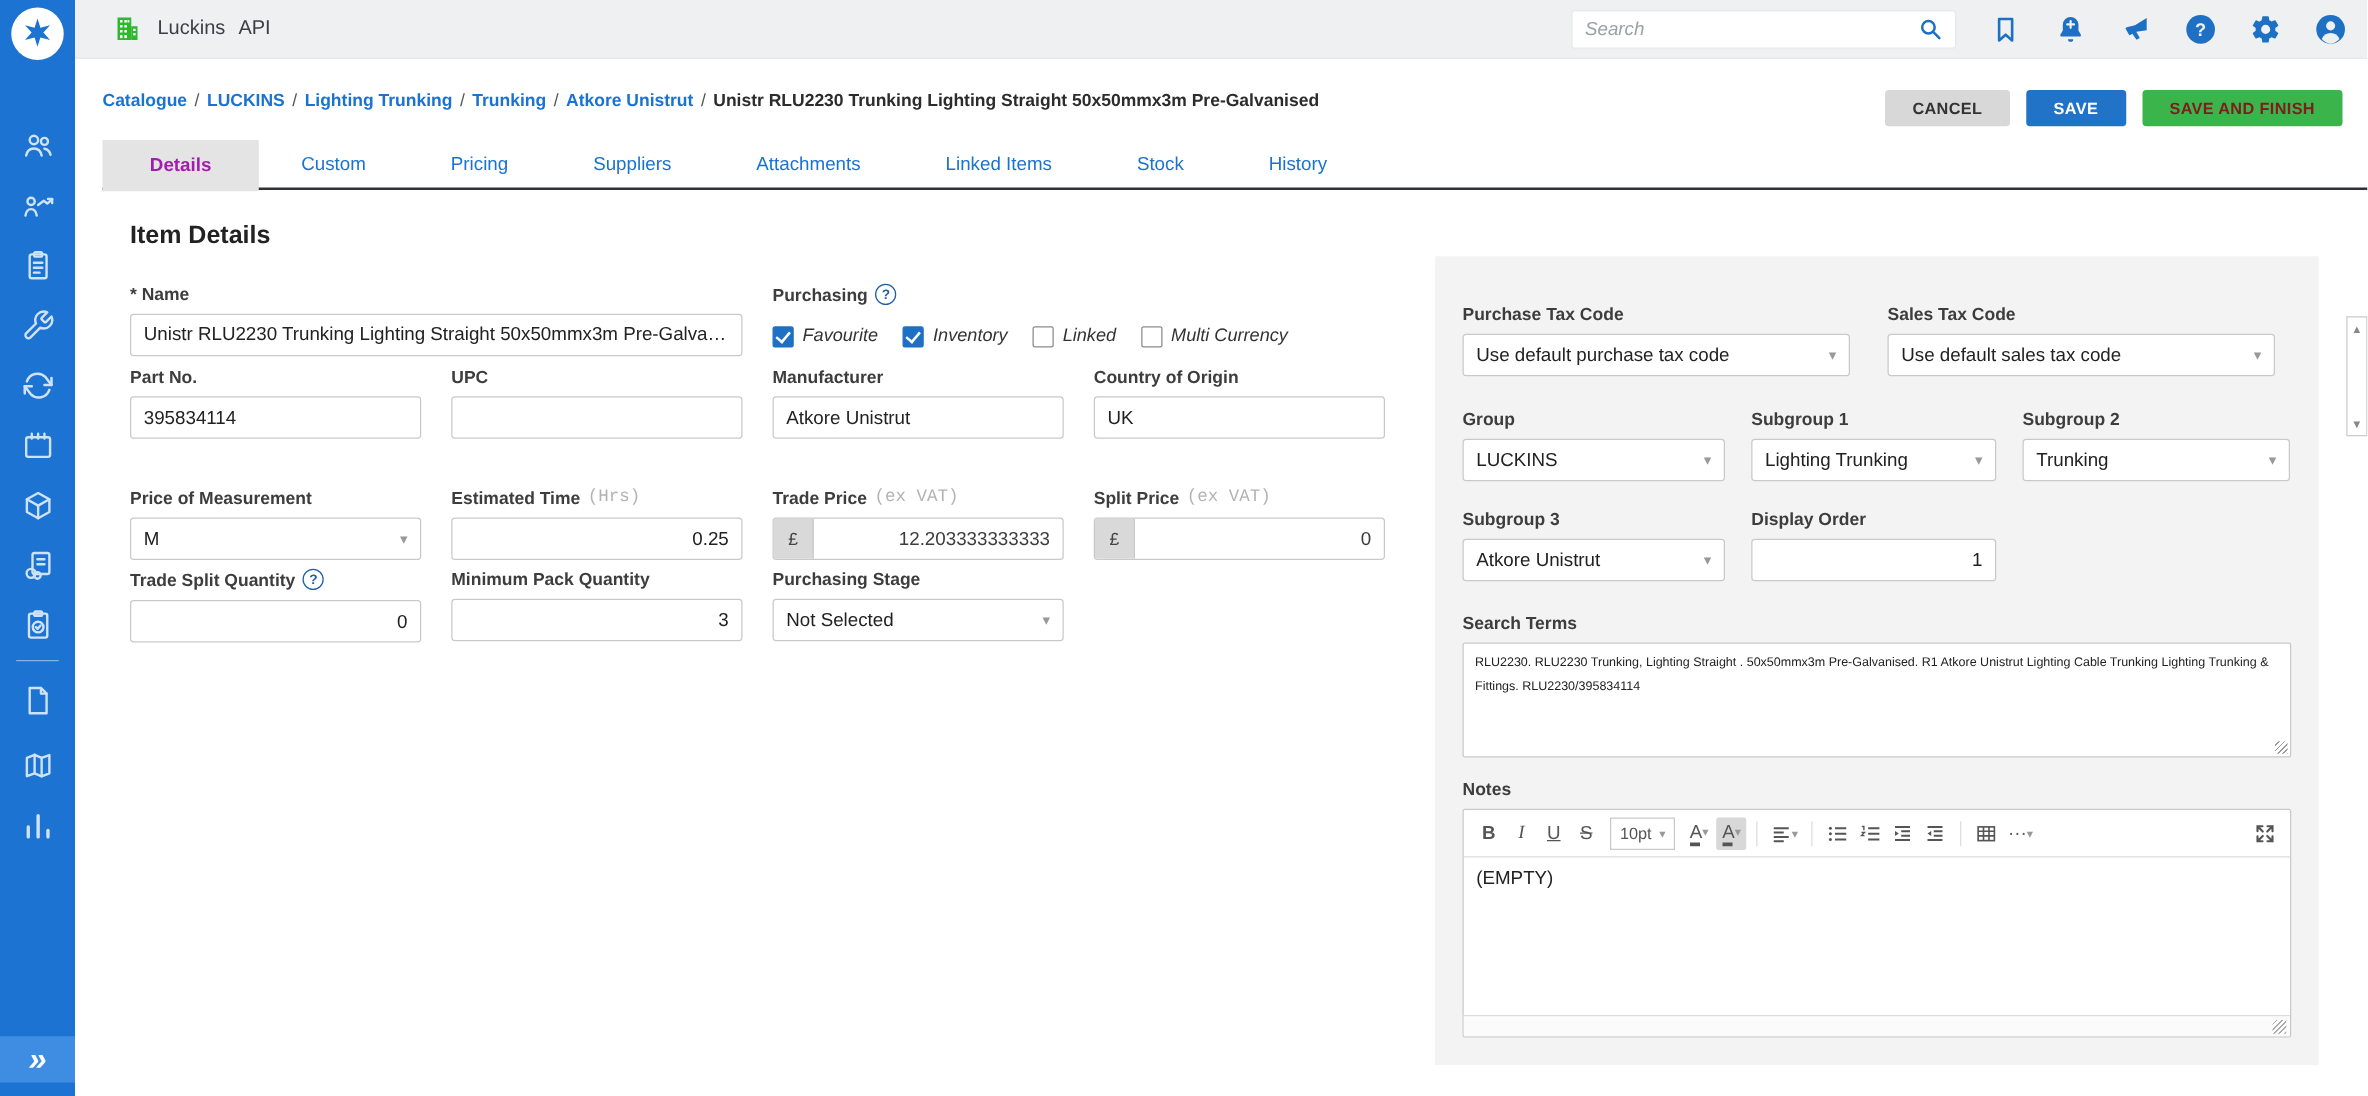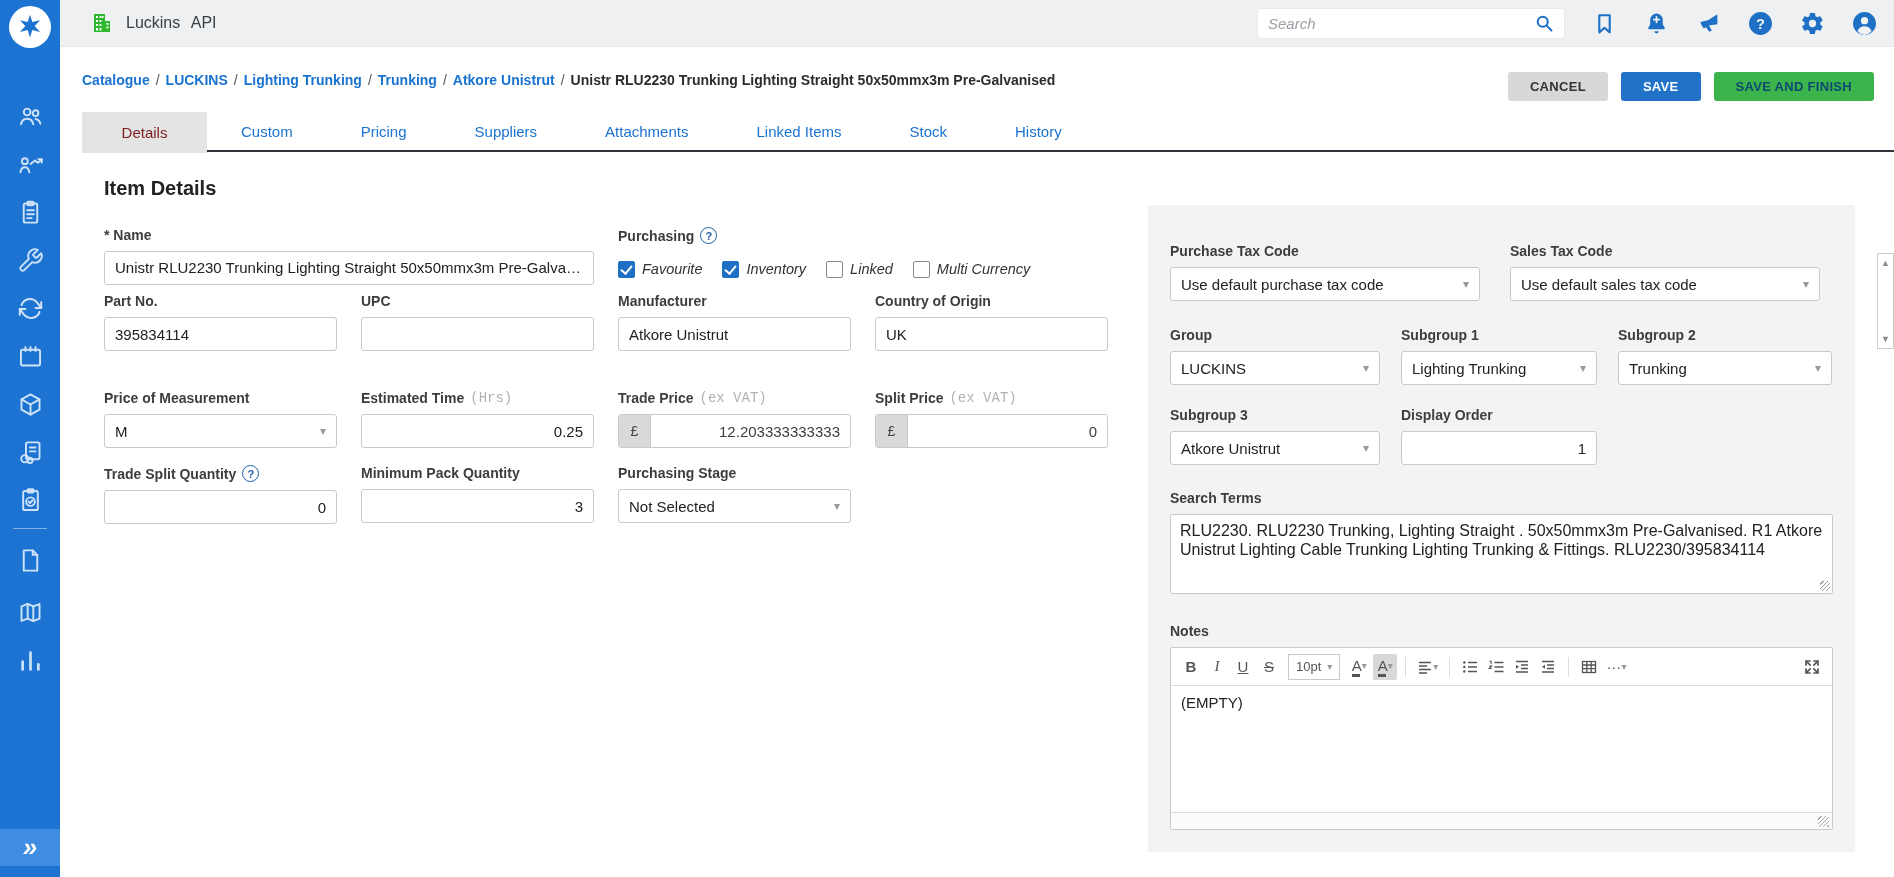--- a/index.html
+++ b/index.html
@@ -37,26 +37,26 @@
   .main { position:absolute; left:60px; top:47px; right:0; bottom:0; background:#fff; }
   .breadcrumb { position:absolute; left:22px; top:25px; font-size:14px; font-weight:bold; white-space:nowrap; }
   .breadcrumb a { color:#1a73d1; text-decoration:none; cursor:pointer; }
   .breadcrumb .sep { color:#555; font-weight:normal; margin:0 6px; }
   .breadcrumb .current { color:#2c2c2c; }
   .action-btns { position:absolute; right:20px; top:25px; display:flex; gap:13px; }
   .btn { height:29px; padding:0 22px; border:none; border-radius:3px; font-size:13px; font-weight:bold;
          letter-spacing:.3px; cursor:pointer; font-family:"Liberation Sans",sans-serif; }
   .btn-cancel { background:#d8d8d8; color:#333; }
   .btn-save { background:#2173c8; color:#fff; }
-  .btn-green { background:#3cb44c; color:#0c4a6e; }
+  .btn-green { background:#3cb44c; color:#7f1d1d; }
   
   .tabs { position:absolute; left:22px; top:65px; right:0; height:38px; display:flex; align-items:stretch; z-index:2; }
   .tab { display:flex; align-items:center; justify-content:center; padding:0 34px; font-size:15px;
          color:#1a73d1; cursor:pointer; white-space:nowrap; }
-  .tab.active { background:#e4e4e4; color:#7f1d1d; font-weight:normal; width:125px; padding:0; height:41px; }
+  .tab.active { background:#e4e4e4; color:#a21caf; font-weight:bold; width:125px; padding:0; height:41px; }
   .tab-rule { position:absolute; left:22px; top:103px; right:0; height:2px; background:#2f3038; z-index:1; }
   .page-title { position:absolute; left:44px; top:130px; font-size:20px; font-weight:bold; color:#222; }
   
   .frow { position:absolute; left:44px; display:flex; gap:24px; }
   .fcol { width:233px; }
   .fcol.wide { width:490px; }
   .lbl { font-size:14px; font-weight:bold; color:#3d3d3d; margin-bottom:8px; display:flex; align-items:center; gap:6px; white-space:nowrap; }
   .lbl .sub { color:#b3b3b3; font-weight:normal;font-family:Liberation Mono, monospace; }
   .help { width:17px; height:17px; border:1.6px solid #1d5fa8; border-radius:50%; color:#1d5fa8;
           font-size:11px; font-weight:bold; display:inline-flex; align-items:center; justify-content:center; cursor:pointer; }
@@ -75,22 +75,22 @@
   .cbitem { display:flex; align-items:center; gap:7px; cursor:pointer; }
   .cb { width:17px; height:17px; border:1.5px solid #8a8a8a; border-radius:2px; background:#fff; position:relative; }
   .cb.on { background:#1d70c4; border-color:#1d70c4; }
   .cb.on::after { content:""; position:absolute; left:4px; top:1px; width:5px; height:9px;
                   border:solid #fff; border-width:0 2px 2px 0; transform:rotate(40deg); }
   .cb-label { font-size:14.5px; color:#333; }
   
   .panel { position:absolute; left:1088px; top:158px; width:707px; height:647px; background:#f3f3f3; }
   .prow { position:absolute; left:22px; right:22px; }
   .prow .cols { display:flex; gap:21px; }
-  .ta { background:#fff; border:1px solid #c9c9c9; border-radius:2px; width:100%; height:80px;
-        font-size:16px; color:#222; line-height:19px; padding:6px 9px; position:relative; cursor:text; }
+  .ta { background:#fff; border:1px solid #c9c9c9; border-radius:2px; width:100%; height:92px;
+        font-size:10px; color:#222; line-height:19px; padding:6px 9px; position:relative; cursor:text; }
   .ta .grip { position:absolute; right:2px; bottom:2px; width:10px; height:10px;
        background:repeating-linear-gradient(135deg, transparent 0 2px, #999 2px 3px); cursor:nwse-resize; }
   
   .editor { border:1px solid #c9c9c9; background:#fff; border-radius:2px; }
   .etoolbar { height:38px; display:flex; align-items:center; padding:0 8px; border-bottom:1px solid #ddd; gap:2px; }
   .tbtn { min-width:24px; height:26px; display:flex; align-items:center; justify-content:center;
           color:#555; font-size:15px; cursor:pointer; border-radius:2px; padding:0 3px; }
   .tbtn svg { width:16px; height:16px; }
   .tbtn.b { font-weight:bold; } .tbtn.i { font-style:italic; font-family:"Liberation Serif",serif; }
   .tbtn.u { text-decoration:underline; } .tbtn.s { text-decoration:line-through; }
@@ -411,21 +411,21 @@
           <span>Split Price</span>
           <span class="sub">(ex VAT)</span>
         </div>
       <div class="money">
         <span class="cur">£</span>
         <span class="val">0</span>
       </div>
     </div>
   </div>
 
-  <div class="frow" style="top:418px">
+  <div class="frow" style="top:408px">
     <div class="fcol">
       <div class="lbl">
         <span>Trade Split Quantity</span>
         <span class="help">?</span>
       </div>
       <div class="input num">
           <span>0</span>
         </div>
     </div>
     <div class="fcol">

